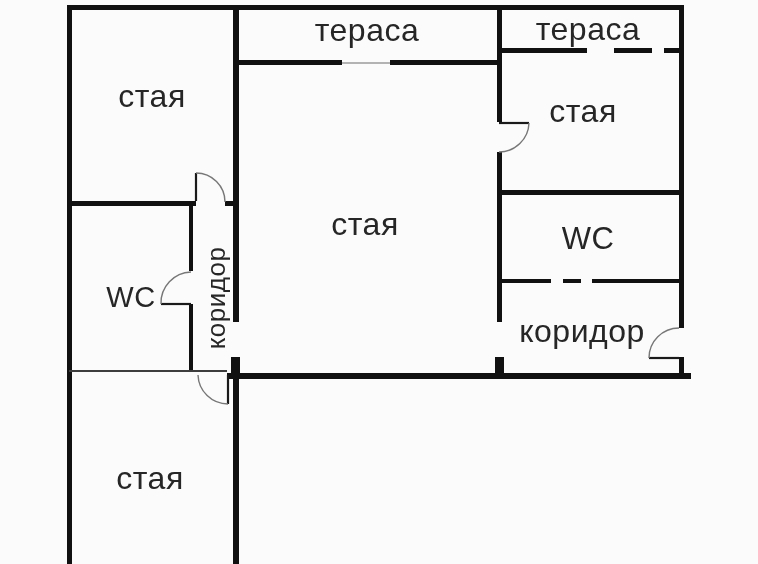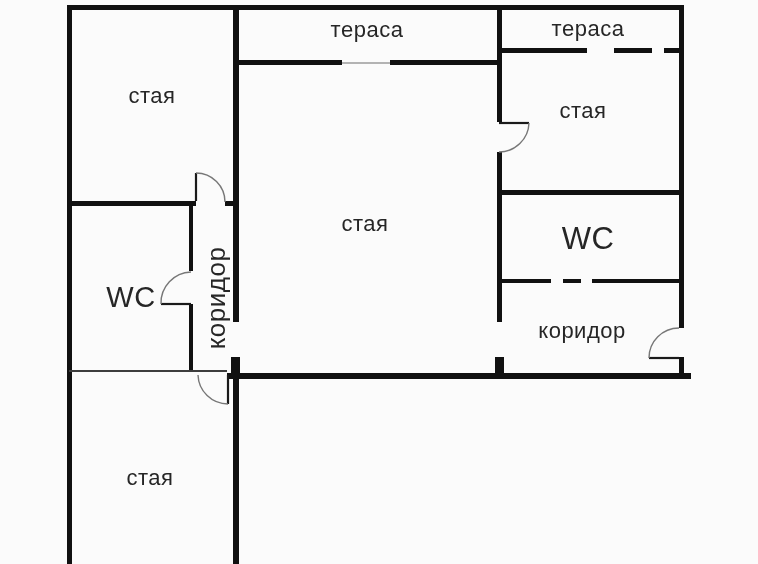--- a/index.html
+++ b/index.html
@@ -5,21 +5,21 @@
   html,body{margin:0;padding:0;background:#fbfbfb;}
   .floorplan{
     position:relative;width:758px;height:564px;background:#fbfbfb;
     overflow:hidden;font-family:"Liberation Sans","DejaVu Sans",sans-serif;
   }
   .wall{position:absolute;background:#111;}
   .thinline{position:absolute;background:#3d3d3d;}
   .winline{position:absolute;background:#b3b3b3;}
   .room-label{
     position:absolute;transform:translate(-50%,-50%);
-    color:#262626;font-size:22px;white-space:nowrap;line-height:1;
+    color:#262626;font-size:32px;white-space:nowrap;line-height:1;
     letter-spacing:0.5px;
   }
   .room-label.small{font-size:29px;}
   .room-label.vertical{transform:translate(-50%,-50%) rotate(-90deg);font-size:26px;}
   .doors{position:absolute;left:0;top:0;pointer-events:none;}
   .doors .swing{fill:none;stroke:#777;stroke-width:1.4;}
   .doors .leaf{fill:none;stroke:#1a1a1a;stroke-width:2.2;}
 </style>
 </head>
 <body>

